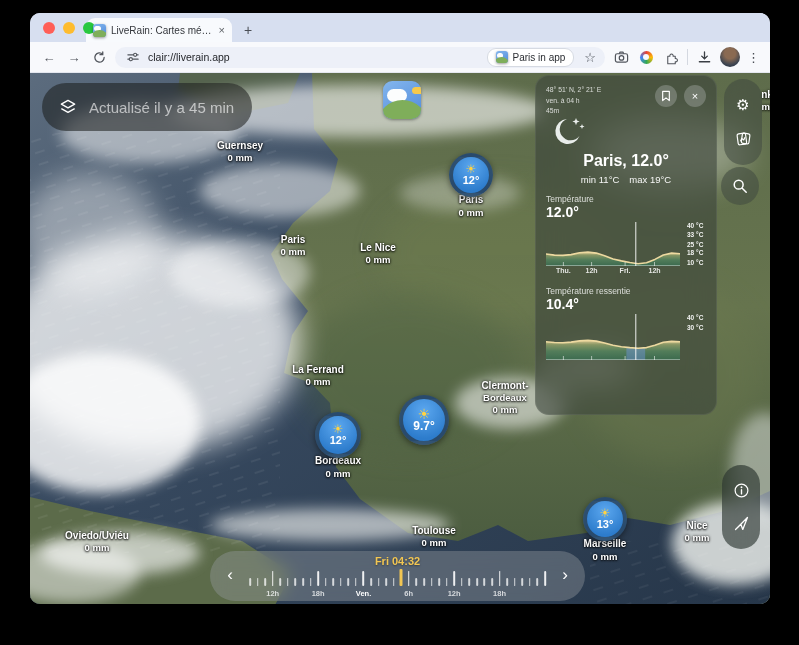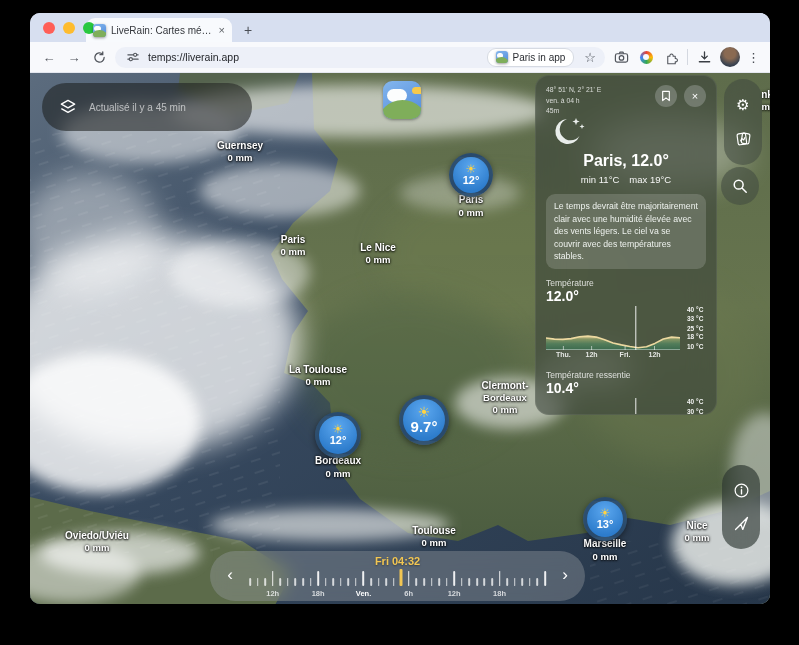--- a/index.html
+++ b/index.html
@@ -59,21 +59,21 @@
             border:4px solid rgba(38,44,48,.62);box-sizing:border-box;
             display:flex;flex-direction:column;align-items:center;justify-content:center;
             box-shadow:0 2px 6px rgba(0,0,0,.45)}
   .m-sun{color:#ffd343;line-height:.9}
   .m-temp{color:#fff;font-weight:700;line-height:1}
   
   .layer-pill{position:absolute;left:12px;top:10px;width:210px;height:48px;border-radius:24px;
               background:rgba(26,28,26,.55);backdrop-filter:blur(6px);display:flex;align-items:center;
               gap:11px;padding:0 8px 0 16px;box-sizing:border-box;color:#fff}
   .lp-title{font-size:12.5px;font-weight:700;line-height:1.45}
-  .lp-sub{font-size:10px;color:rgba(255,255,255,.62)}
+  .lp-sub{font-size:15px;color:rgba(255,255,255,.62)}
   
   .panel{position:absolute;left:505px;top:2px;width:182px;height:340px;border-radius:14px;
          background:rgba(56,66,56,.58);backdrop-filter:blur(14px);color:#fff;
          padding:9px 10px 2px;box-sizing:border-box;overflow:hidden;
          border:1px solid rgba(255,255,255,.07)}
   .p-head{position:relative;height:30px}
   .coords{font-size:6.8px;line-height:1.55;color:rgba(255,255,255,.78)}
   .p-actions{position:absolute;right:0;top:0;display:flex;gap:7px}
   .pbtn{width:22px;height:22px;border-radius:50%;background:rgba(160,166,160,.45);
         display:flex;align-items:center;justify-content:center;color:#fff;font-size:11px}
@@ -149,21 +149,21 @@
       <span class="tbicon">
         <svg width="12" height="12" viewBox="0 0 14 14">
             <g stroke="#52565d" stroke-width="1.3" stroke-linecap="round">
               <line x1="1" y1="4.5" x2="13" y2="4.5"></line>
               <line x1="1" y1="9.5" x2="13" y2="9.5"></line>
               <circle cx="9.5" cy="4.5" r="1.8" fill="#f8f9fc"></circle>
               <circle cx="4.5" cy="9.5" r="1.8" fill="#f8f9fc"></circle>
             </g>
           </svg>
       </span>
-      <span class="url">temps://liverain.app</span>
+      <span class="url">clair://liverain.app</span>
       <span class="chip">
         <span class="applogo" style="width:12px;height:12px"></span>
         <span>Paris in app</span>
       </span>
       <span class="star">☆</span>
     </div>
     <span class="tbicon">
       <svg width="15" height="15" viewBox="0 0 16 16">
           <rect x="1.5" y="4" width="13" height="9" rx="2" fill="none" stroke="#52565d" stroke-width="1.3"></rect>
           <path d="M5.5 4l1-1.7h3l1 1.7" fill="none" stroke="#52565d" stroke-width="1.3"></path>
@@ -248,21 +248,21 @@
         </div>
         <div class="map-label" style="left: 263px; top: 160px;">
           <div class="ml-line">Paris</div>
           <div class="ml-line">0 mm</div>
         </div>
         <div class="map-label" style="left: 348px; top: 168px;">
           <div class="ml-line">Le Nice</div>
           <div class="ml-line">0 mm</div>
         </div>
         <div class="map-label" style="left: 288px; top: 290px;">
-          <div class="ml-line">La Toulouse</div>
+          <div class="ml-line">La Ferrand</div>
           <div class="ml-line">0 mm</div>
         </div>
         <div class="map-label" style="left: 475px; top: 306px;">
           <div class="ml-line">Clermont-</div>
           <div class="ml-line">Bordeaux</div>
           <div class="ml-line">0 mm</div>
         </div>
         <div class="map-label" style="left: 404px; top: 451px;">
           <div class="ml-line">Toulouse</div>
           <div class="ml-line">0 mm</div>
@@ -291,21 +291,21 @@
           <div class="m-name" style="top: 20px;">Bordeaux</div>
           <div class="m-precip" style="top: 33px;">0 mm</div>
           <div class="m-circle" style="height: 46px; width: 46px; left: -23px; top: -23px;">
             <div class="m-sun" style="font-size: 12px;">☀</div>
             <div class="m-temp" style="font-size: 11px;">12°</div>
           </div>
         </div>
         <div class="marker" style="left: 394px; top: 347px;">
           <div class="m-circle" style="height: 50px; width: 50px; left: -25px; top: -25px;">
             <div class="m-sun" style="font-size: 14px;">☀</div>
-            <div class="m-temp" style="font-size: 15px;">9.7°</div>
+            <div class="m-temp" style="font-size: 12px;">9.7°</div>
           </div>
         </div>
         <div class="marker" style="left: 575px; top: 446px;">
           <div class="m-name" style="top: 19px;">Marseille</div>
           <div class="m-precip" style="top: 32px;">0 mm</div>
           <div class="m-circle" style="height: 44px; width: 44px; left: -22px; top: -22px;">
             <div class="m-sun" style="font-size: 12px;">☀</div>
             <div class="m-temp" style="font-size: 11px;">13°</div>
           </div>
         </div>
@@ -345,21 +345,20 @@
         <svg width="40" height="34" viewBox="0 0 40 34">
           <path d="M21 4 a12.5 12.5 0 1 0 12.5 17 a11 11 0 1 1 -12.5 -17 z" fill="#e9edeb"></path>
           <path d="M30 3 l1 2.6 2.6 1 -2.6 1 -1 2.6 -1-2.6 -2.6-1 2.6-1z" fill="#e9edeb"></path>
           <path d="M36 9 l.7 1.8 1.8 .7 -1.8 .7 -.7 1.8 -.7-1.8 -1.8-.7 1.8-.7z" fill="#e9edeb"></path>
         </svg>
       </div>
       <div class="p-title">Paris, 12.0°</div>
       <div class="p-minmax">
         <span>min 11°C</span><span>max 19°C</span>
       </div>
-      <div class="p-summary">Le temps devrait être majoritairement clair avec une humidité élevée avec des vents légers. Le ciel va se couvrir avec des températures stables.</div>
       <div>
           <div class="chart-block">
             <div class="chart-title">Température</div>
             <div class="chart-value">12.0°</div>
             <div class="chart-row">
               <div class="plot" style="width: 134px; height: 44px;">
                 <svg width="134" height="44" viewBox="0 0 134 44">
                   <defs>
                     <linearGradient id="cg0" x1="0" y1="0" x2="0" y2="1">
                       <stop offset="0%" stop-color="#e3cf96"></stop>

